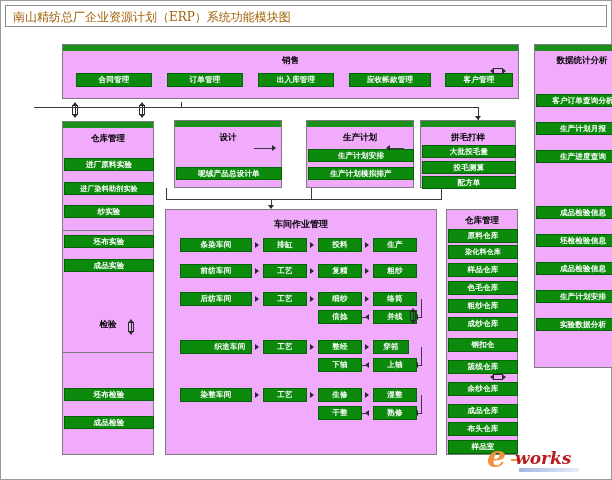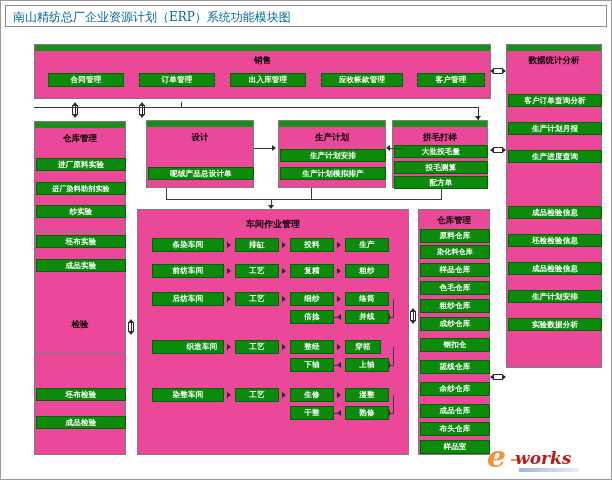--- a/index.html
+++ b/index.html
@@ -9,26 +9,26 @@
     font-family:"DejaVu Sans","Liberation Sans",sans-serif;
     font-size:8px;
     overflow:hidden;
   }
   #page{position:relative;width:612px;height:480px;box-sizing:border-box;
         border:1px solid #9a9a9a;background:#ffffff;}
 
   
   .title-bar{position:absolute;left:4px;top:4px;width:602px;height:22px;
     border:1px solid #8c8c8c;background:#ffffff;box-sizing:border-box;}
-  .title-bar span{position:absolute;left:7px;top:3px;font-size:12px;color:#0369a1;
+  .title-bar span{position:absolute;left:7px;top:3px;font-size:12px;color:#a16207;
     font-family:"DejaVu Serif","Liberation Serif",serif;white-space:nowrap;}
 
   
   .mod{position:absolute;box-sizing:border-box;
-       background:#ec4899;border:1px solid #7d7d7d;}
+       background:#f0abfc;border:1px solid #7d7d7d;margin-left:28px;}
   .mod-hdr{position:absolute;left:0;top:0;width:100%;height:6px;background:#1a8f1a;}
   .mod-title{position:absolute;width:100%;text-align:center;color:#000;
       font-weight:bold;font-size:8.5px;white-space:nowrap;}
 
   
   .btn{position:absolute;box-sizing:border-box;
     background:#0c8a0c;border:1px solid #036203;
     color:#ffffff;font-weight:bold;font-size:7.5px;
     display:flex;align-items:center;justify-content:center;
     white-space:nowrap;letter-spacing:.2px;}

